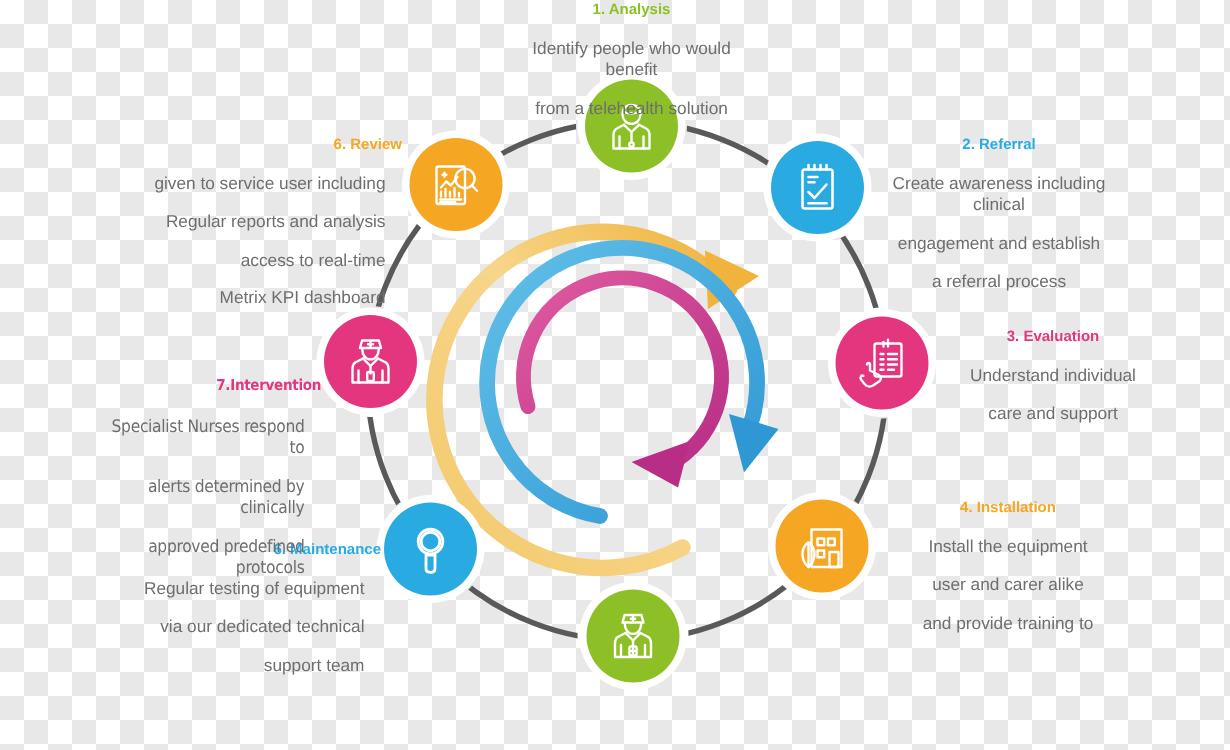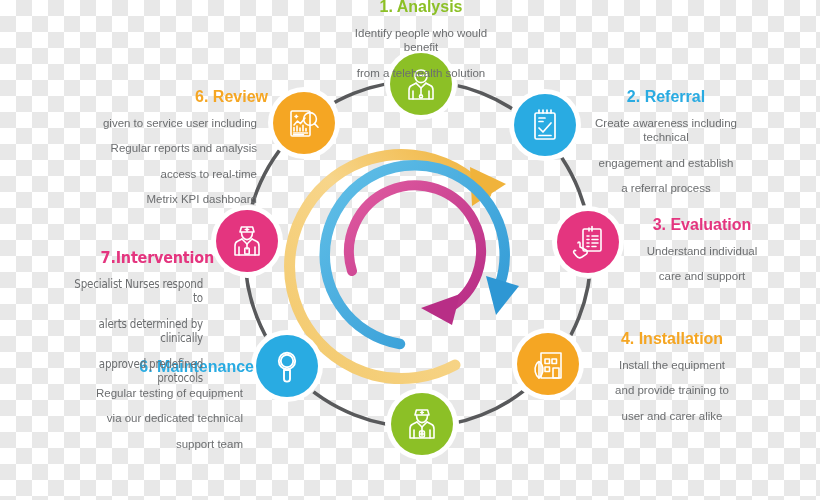--- a/index.html
+++ b/index.html
@@ -17,21 +17,21 @@
   .ring-svg{position:absolute;left:0;top:0;width:820px;height:500px;pointer-events:none;}
   .node{
     position:absolute;width:62px;height:62px;border-radius:50%;
     box-sizing:border-box;
     display:flex;align-items:center;justify-content:center;
     box-shadow:0 0 0 5px #ffffff;
     cursor:pointer;
   }
   .node svg{display:block;}
   .label{position:absolute;line-height:14.5px;font-size:11.5px;color:#6c6e70;}
-  .label .ttl{display:block;font-weight:bold;font-size:16px;margin-bottom:1px;}
+  .label .ttl{display:block;font-weight:bold;font-size:10px;margin-bottom:1px;}
   .label p{margin:11px;}
   .lbl-left{text-align:right;}
   .lbl-right{text-align:center;}
   .lbl-center{text-align:center;}
   .narrow{font-family:"DejaVu Sans Condensed","Liberation Sans",sans-serif;letter-spacing:-0.2px;}
 </style>
 </head>
 <body>
 
 <div id="stage">
@@ -107,21 +107,21 @@
         <rect x="6" y="5" width="20" height="26" rx="1.5"></rect>
         <path d="M10 5 V2 M14 5 V2 M18 5 V2 M22 5 V2"></path>
         <path d="M10 10 h6 M10 13.5 h4"></path>
         <path d="M10 20 l4 4 l8 -9"></path>
         <path d="M10 27.5 h12"></path>
       </g>
     </svg>
   </div>
   <div class="label lbl-right" style="left:578px;top:90px;width:176px;">
     <span class="ttl" style="color:#29ABE2;">2. Referral</span>
-    <p>Create awareness including technical</p>
+    <p>Create awareness including clinical</p>
     <p>engagement and establish</p>
     <p>a referral process</p>
   </div>
 
   <div class="node" style="left:557px;top:211px;background:#E4357F;">
     <svg width="34" height="34" viewBox="0 0 34 34">
       <g fill="none" stroke="#fff" stroke-width="1.6" stroke-linecap="round" stroke-linejoin="round">
         <rect x="12" y="4" width="18" height="22" rx="1.4"></rect>
         <path d="M18 3 v3 M21 1.5 v4.5"></path>
         <path d="M16 11 h2 M16 14.5 h2 M16 18 h2 M16 21.5 h2"></path>
@@ -145,22 +145,22 @@
         <rect x="14" y="19" width="4.5" height="4.5"></rect>
         <rect x="22" y="20" width="6" height="10"></rect>
         <path d="M8 30 c-4-3-5-9-3-13 c1.4-2.8 3-3.4 3-3.4 s1.6 .6 3 3.4 c2 4 1 10-3 13z"></path>
         <path d="M8 30 v-16"></path>
       </g>
     </svg>
   </div>
   <div class="label lbl-right" style="left:592px;top:332px;width:160px;">
     <span class="ttl" style="color:#F5A623;">4. Installation</span>
     <p>Install the equipment</p>
+    <p>user and carer alike</p>
     <p>and provide training to</p>
-    <p>user and carer alike</p>
   </div>
 
   <div class="node" style="left:391px;top:393px;background:#8CC026;">
     <svg width="36" height="36" viewBox="0 0 36 36">
       <g fill="none" stroke="#fff" stroke-width="1.6" stroke-linecap="round" stroke-linejoin="round">
         <path d="M11 9 h14 l-1.4-5 H12.4 z"></path>
         <path d="M18 5 v3 M16.6 6.5 h2.8"></path>
         <path d="M12.5 9.6 c0 4 2.3 7 5.5 7 s5.5-3 5.5-7"></path>
         <path d="M13 16 L8.5 18.3 C6.6 19.2 6 20.8 6 23 V32 h24 v-9 c0-2.2-.6-3.8-2.5-4.7 L23 16"></path>
         <path d="M13 16 L18 21 L23 16"></path>

